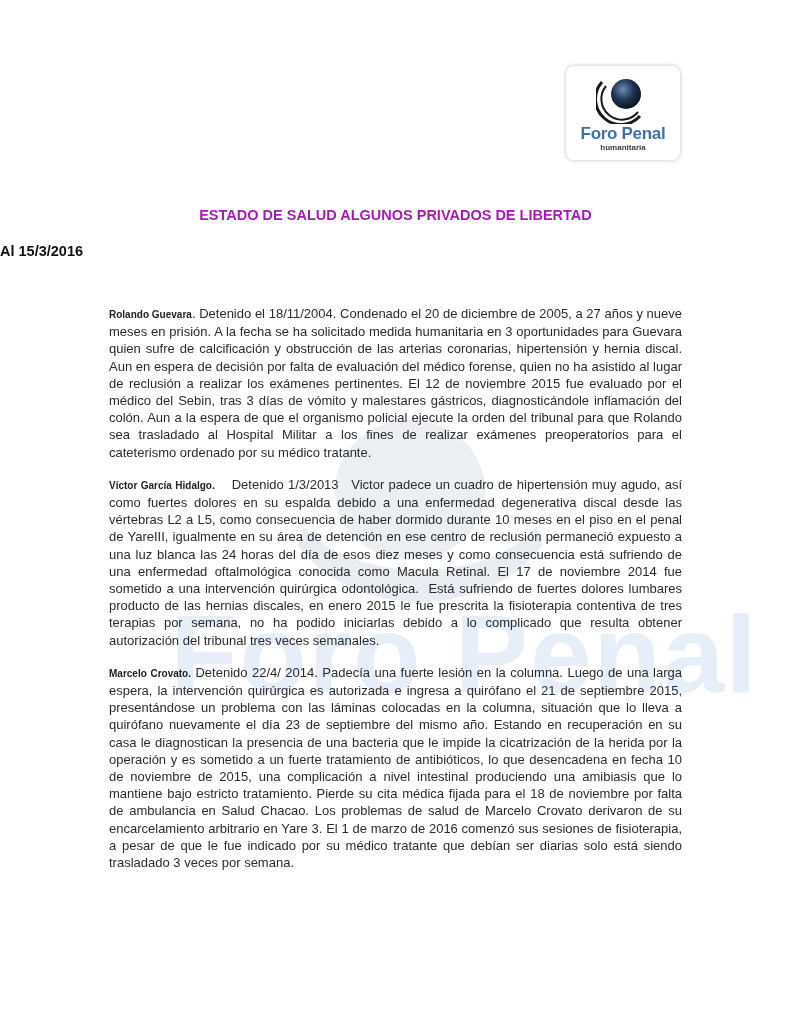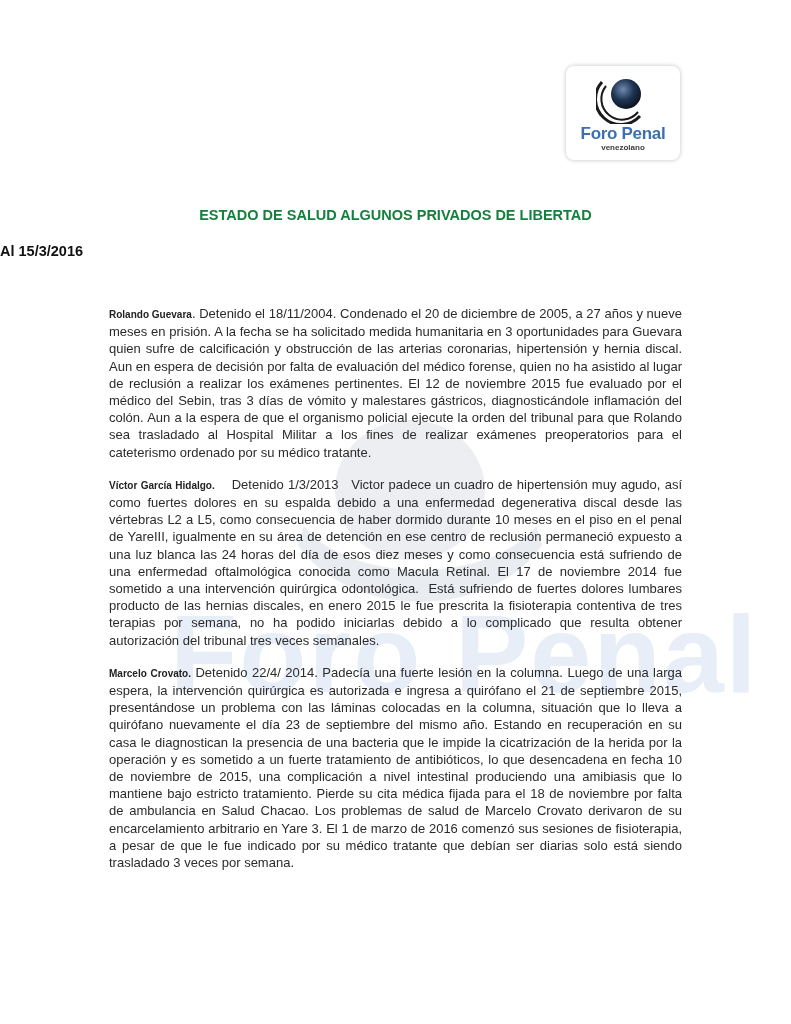--- a/index.html
+++ b/index.html
@@ -6,21 +6,21 @@
   body { width: 791px; height: 1024px; position: relative; overflow: hidden; font-family: "Liberation Sans", sans-serif; color: #2b2b2b; }
   .watermark { position: absolute; left: 150px; top: 380px; width: 520px; height: 300px; pointer-events: none; }
   .wm-shape { position: absolute; border-radius: 50%; }
   .wm-ring { left: 130px; top: 0px; width: 260px; height: 190px; border-bottom: 32px solid #e9ecf1; border-left: 10px solid transparent; border-right: 10px solid transparent; border-top: 0; }
   .wm-ball { left: 185px; top: 40px; width: 150px; height: 140px; background: #eceef2; }
   .wm-text { position: absolute; left: 20px; top: 210px; font-size: 110px; font-weight: bold; color: #e7eef8; letter-spacing: 2px; white-space: nowrap; }
   .logo { position: absolute; left: 566px; top: 66px; width: 114px; height: 94px; background: #fff; border-radius: 8px; box-shadow: 0 0 4px rgba(0,0,0,0.25); }
   .logo svg { position: absolute; left: 30px; top: 6px; }
   .logo-name { position: absolute; left: 0; width: 100%; top: 58px; text-align: center; font-size: 17px; font-weight: bold; color: #3d6fae; letter-spacing: -0.3px; }
   .logo-sub { position: absolute; left: 0; width: 100%; top: 77px; text-align: center; font-size: 8px; font-weight: bold; color: #3a3a3a; }
-  .title { position: absolute; left: 0; width: 791px; top: 207px; text-align: center; font-size: 14.5px; font-weight: bold; color: #15803d; }
+  .title { position: absolute; left: 0; width: 791px; top: 207px; text-align: center; font-size: 14.5px; font-weight: bold; color: #a21caf; }
   .subtitle { position: absolute; left: 0; width: 791px; top: 243px; font-size: 14.5px; font-weight: bold; color: #111; }
   .body { position: absolute; left: 109px; width: 573px; top: 305px; font-size: 13px; line-height: 17.2px; text-align: justify; }
   .entry { margin: 0 0 15px 0; position: relative; }
   .name { font-weight: bold; font-size: 10px; color: #222; }
 </style>
 </head>
 <body>
 
 <div class="watermark">
   <div class="wm-shape wm-ball"></div>
@@ -35,21 +35,21 @@
         <stop offset="0%" stop-color="#6f8bb0"></stop>
         <stop offset="55%" stop-color="#1f3553"></stop>
         <stop offset="100%" stop-color="#0c1522"></stop>
       </radialGradient>
     </defs>
     <path d="M6 10 A24 24 0 1 0 44 44" fill="none" stroke="#1a1a1a" stroke-width="3"></path>
     <path d="M10 14 A20 20 0 1 0 42 40" fill="none" stroke="#1a1a1a" stroke-width="2"></path>
     <circle cx="30" cy="22" r="15" fill="url(#sph)"></circle>
   </svg>
   <div class="logo-name">Foro Penal</div>
-  <div class="logo-sub">venezolano</div>
+  <div class="logo-sub">humanitaria</div>
 </div>
 
 <div class="title">ESTADO DE SALUD ALGUNOS PRIVADOS DE LIBERTAD</div>
 <div class="subtitle">Al 15/3/2016</div>
 
 <div class="body">
   <p class="entry"><span class="name">Rolando Guevara</span><span>.  Detenido el 18/11/2004. Condenado el 20 de diciembre de 2005, a 27 años y nueve meses en prisión. A la fecha se ha solicitado medida humanitaria en 3 oportunidades para Guevara quien sufre de calcificación y obstrucción de las arterias coronarias, hipertensión y hernia discal. Aun en espera de decisión por falta de evaluación del médico forense, quien no ha asistido al lugar de reclusión a realizar los exámenes pertinentes. El 12 de noviembre 2015 fue evaluado por el médico del Sebin, tras 3 días de vómito y malestares gástricos, diagnosticándole inflamación del colón. Aun a la espera de que el organismo policial ejecute la orden del tribunal para que Rolando sea trasladado al Hospital Militar a los fines de realizar exámenes preoperatorios para el cateterismo ordenado por su médico tratante.</span></p>
   <p class="entry"><span class="name">Víctor García Hidalgo.</span><span style="white-space:pre-wrap">    Detenido 1/3/2013   Victor padece un cuadro de hipertensión muy agudo, así como fuertes dolores en su espalda debido a una enfermedad degenerativa discal desde las vértebras L2 a L5, como consecuencia de haber dormido durante 10 meses en el piso en el penal de YareIII, igualmente en su área de detención en ese centro de reclusión permaneció expuesto a una luz blanca las 24 horas del día de esos diez meses y como consecuencia está sufriendo de una enfermedad oftalmológica conocida como Macula Retinal. El 17 de noviembre 2014 fue sometido a una intervención quirúrgica odontológica.  Está sufriendo de fuertes dolores lumbares producto de las hernias discales, en enero 2015 le fue prescrita la fisioterapia contentiva de tres terapias por semana, no ha podido iniciarlas debido a lo complicado que resulta obtener autorización del tribunal tres veces semanales.</span></p>
   <p class="entry"><span class="name">Marcelo Crovato.</span><span> Detenido 22/4/ 2014. Padecía una fuerte lesión en la columna. Luego de una larga espera, la intervención quirúrgica es autorizada e ingresa a quirófano el 21 de septiembre 2015, presentándose un problema con las láminas colocadas en la columna, situación que lo lleva a quirófano nuevamente el día 23 de septiembre del mismo año.  Estando en recuperación en su casa le diagnostican la presencia de una bacteria que le impide la cicatrización de la herida por la operación y es sometido a un fuerte tratamiento de antibióticos, lo que desencadena en fecha 10 de noviembre de 2015,  una complicación a nivel intestinal produciendo una amibiasis que lo mantiene bajo estricto tratamiento. Pierde su cita médica fijada para el 18 de noviembre por falta de ambulancia en Salud Chacao.  Los problemas de salud de Marcelo Crovato derivaron de su encarcelamiento arbitrario en Yare 3. El 1 de marzo de 2016 comenzó sus sesiones de fisioterapia, a pesar de que le fue indicado por su médico tratante que debían ser diarias solo está siendo trasladado 3 veces por semana.</span></p>
 </div>

